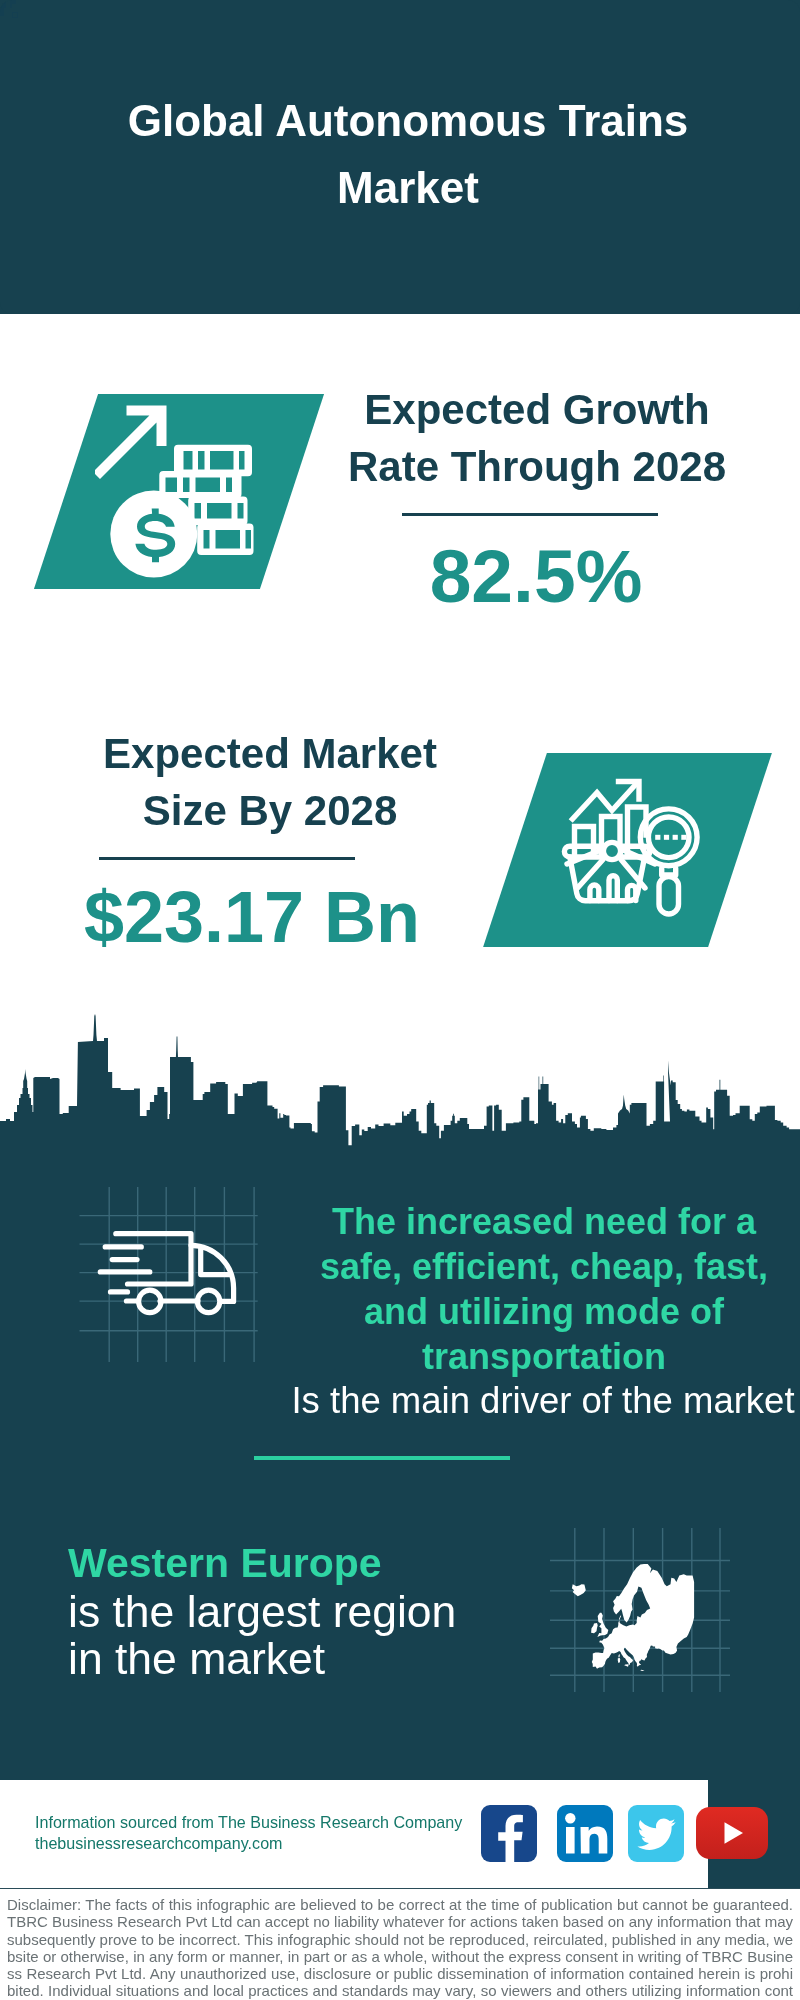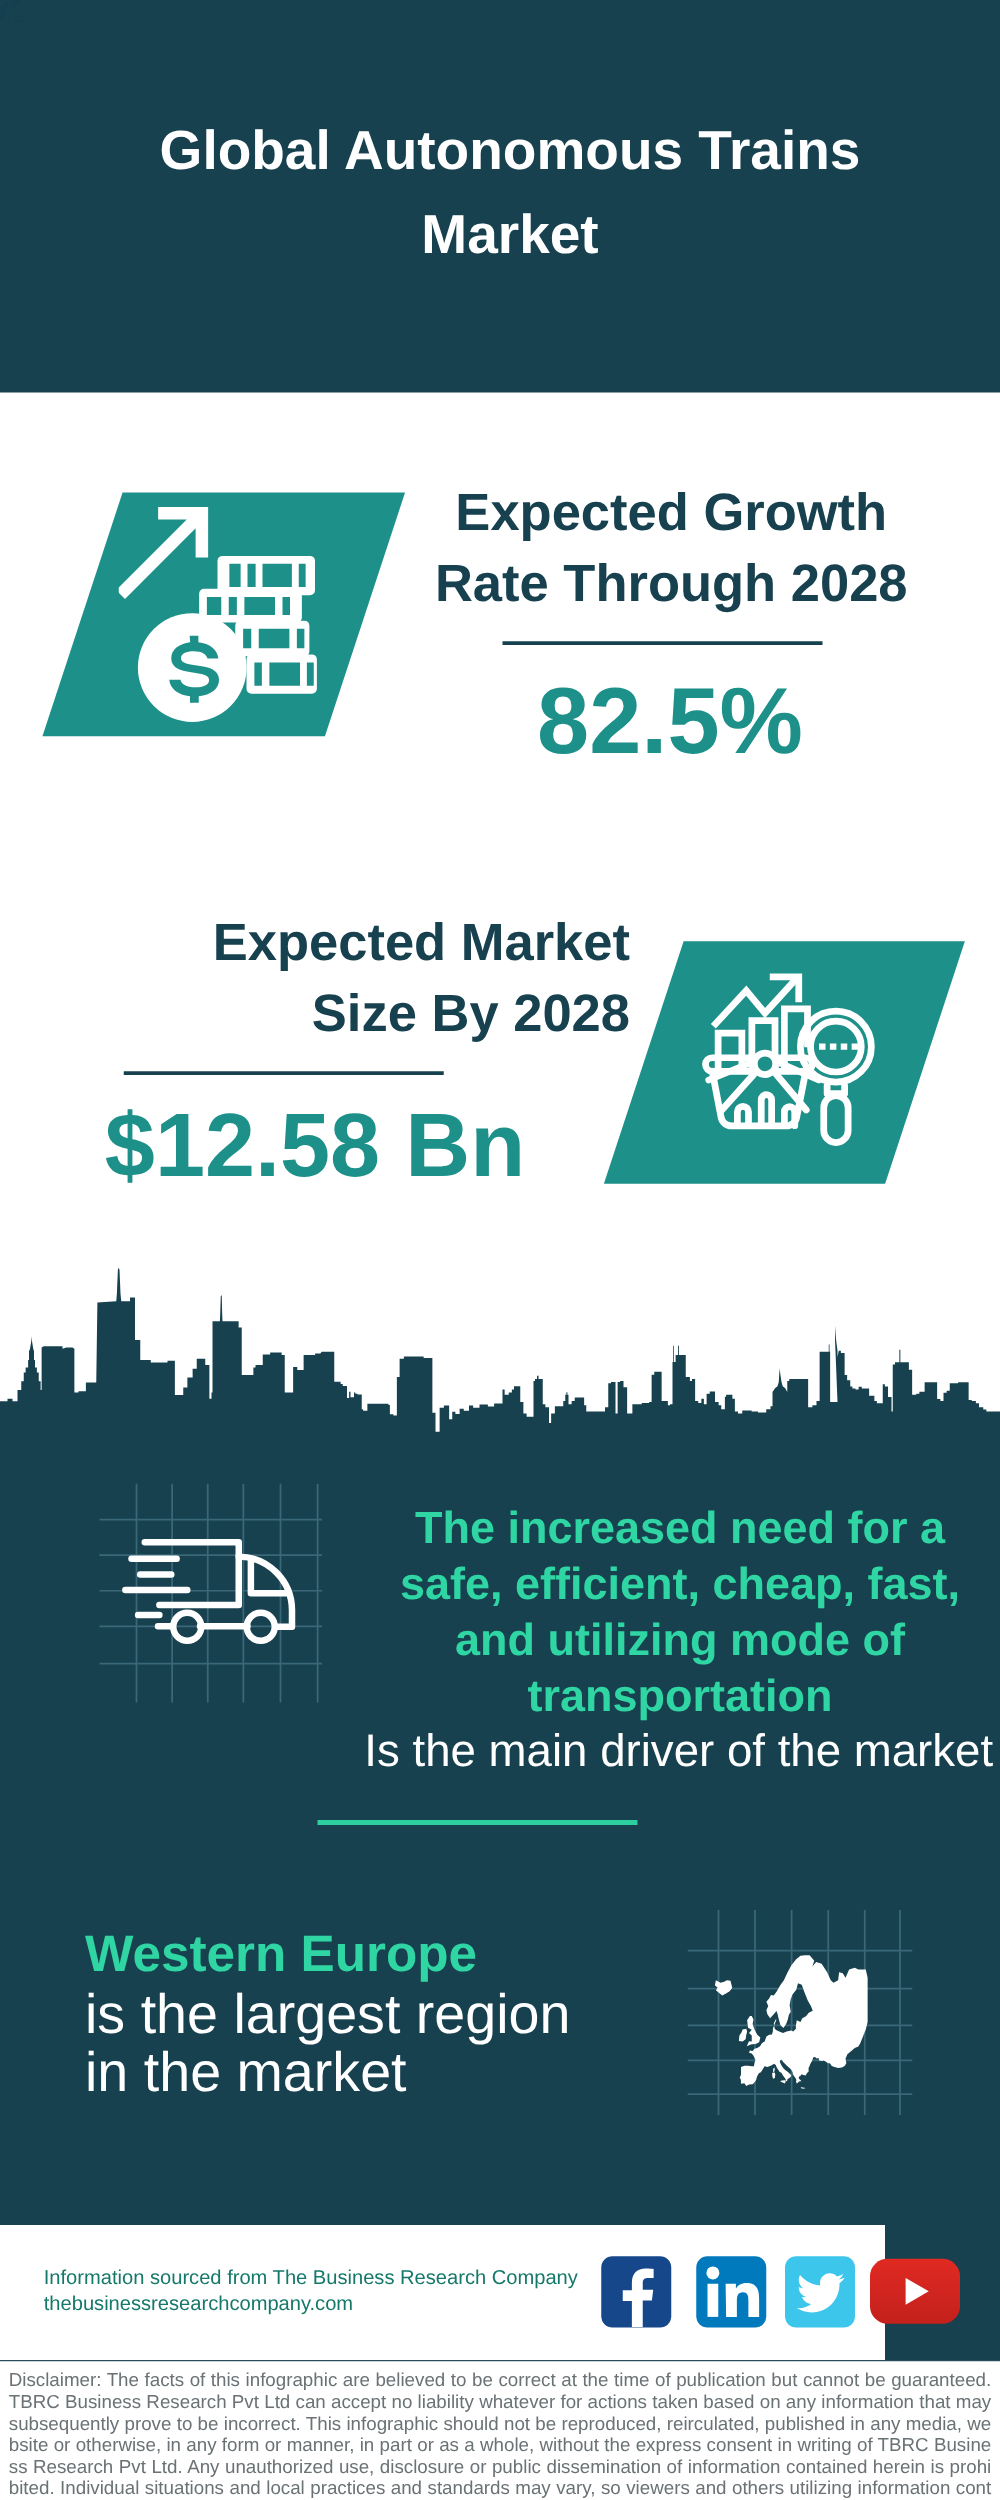--- a/index.html
+++ b/index.html
@@ -122,23 +122,23 @@
         <circle cx="57.0" cy="76.0" r="8.6" fill="#1d9189"></circle>
         </g>
       <g fill="#fff">
         <rect x="100.2" y="59.8" width="5.2" height="5"></rect>
           <rect x="108.9" y="59.8" width="5.2" height="5"></rect>
         <rect x="117.6" y="59.8" width="5.2" height="5"></rect>
           <rect x="126.3" y="59.8" width="5.2" height="5"></rect>
       </g>
     </svg>
 
-    <h2 class="stat-title" style="left:4px;top:725px;width:500px;text-align:right;"><span>Expected Market</span><br><span>Size By 2028</span></h2>
+    <h2 class="stat-title" style="left:20px;top:725px;width:500px;"><span>Expected Market</span><br><span>Size By 2028</span></h2>
     <div class="stat-rule" style="left:99px;top:857px;width:256px;"></div>
-    <div class="stat-val" style="left:2px;top:880px;width:500px;font-size:72px;line-height:75px;">$12.58 Bn</div>
+    <div class="stat-val" style="left:2px;top:880px;width:500px;font-size:72px;line-height:75px;">$23.17 Bn</div>
 
   </div>
 
   <div class="lower"></div>
   <svg viewBox="0 0 800 134" preserveAspectRatio="none" style="position:absolute;left:0;top:1014px;width:800px;height:134px;">
     <path fill="#17414f" d="M0,134 L0.0,107.0 L6.0,107.0 L6.0,105.0 L10.0,105.0 L10.0,107.0 L14.0,107.0 L14.0,98.0 L17.0,98.0 L17.0,91.0 L19.0,91.0 L19.0,84.0 L20.5,84.0 L20.5,80.0 L22.5,80.0 L22.5,74.0 L23.2,74.0 L23.2,67.0 L24.0,65.0 L25.0,59.0 L25.2,55.0 L25.6,59.0 L26.6,65.0 L27.2,67.0 L27.2,74.0 L28.0,74.0 L28.0,80.0 L29.5,80.0 L29.5,84.0 L31.0,84.0 L31.0,91.0 L32.5,91.0 L32.5,98.0 L33.3,98.0 L33.3,64.0 L35.0,63.0 L50.0,63.0 L50.0,65.0 L53.0,64.0 L58.0,64.0 L59.5,65.0 L59.5,100.0 L62.8,100.0 L62.8,99.0 L68.7,99.0 L68.7,92.0 L77.0,92.0 L77.9,28.0 L93.0,27.0 L93.5,21.0 L94.3,2.0 L95.0,0.0 L95.6,2.0 L96.4,21.0 L97.0,27.0 L104.0,27.0 L104.0,24.0 L108.0,24.0 L108.0,58.0 L112.2,58.0 L112.2,74.0 L120.6,74.0 L120.6,76.0 L134.0,76.0 L134.0,74.5 L139.9,74.5 L139.9,102.0 L146.6,102.0 L146.6,96.0 L149.9,96.0 L149.9,88.0 L154.1,88.0 L154.1,81.0 L157.4,81.0 L157.4,73.0 L164.2,73.0 L164.2,78.0 L167.5,78.0 L167.5,105.0 L169.2,105.0 L169.2,100.0 L170.0,100.0 L170.0,43.0 L175.9,43.0 L176.2,36.0 L176.6,23.0 L177.0,22.0 L177.4,23.0 L177.7,36.0 L178.0,43.0 L190.9,43.0 L190.9,48.0 L193.4,48.0 L193.4,86.0 L202.7,86.0 L202.7,80.0 L204.4,80.0 L204.4,78.0 L210.2,78.0 L210.2,69.5 L216.1,69.5 L216.1,68.0 L225.3,68.0 L225.3,70.0 L227.8,70.0 L227.8,100.0 L234.5,100.0 L234.5,79.6 L237.8,79.6 L237.8,82.0 L242.9,82.0 L242.9,70.0 L252.1,70.0 L252.1,68.7 L256.3,68.7 L257.3,67.3 L267.4,67.3 L267.4,67.3 L267.4,91.4 L272.5,91.4 L272.5,93.1 L274.2,93.1 L274.2,94.8 L277.6,94.8 L277.6,104.4 L279.3,104.4 L279.3,99.3 L280.4,99.3 L280.4,103.8 L283.2,103.8 L283.2,99.9 L284.3,99.9 L284.3,101.0 L286.0,101.0 L286.0,101.6 L289.4,101.6 L289.4,113.4 L290.5,113.4 L290.5,114.5 L293.9,114.5 L293.9,108.9 L310.8,108.9 L310.8,110.0 L311.9,110.0 L311.9,117.3 L314.7,117.3 L314.7,118.4 L317.5,118.4 L317.5,87.5 L319.7,87.5 L319.7,72.9 L323.1,72.9 L323.1,71.2 L338.9,71.2 L338.9,72.4 L345.9,72.4 L345.9,116.2 L348.4,116.2 L348.4,131.3 L351.7,131.3 L351.7,112.1 L355.1,112.1 L355.1,110.4 L359.3,110.4 L359.3,121.3 L361.8,121.3 L361.8,115.4 L364.3,115.4 L364.3,117.1 L367.7,117.1 L367.7,112.9 L371.0,112.9 L371.0,114.6 L375.2,114.6 L375.2,110.4 L378.5,110.4 L378.5,112.1 L383.6,112.1 L383.6,109.5 L390.3,109.5 L390.3,111.2 L395.3,111.2 L395.3,108.7 L402.0,108.7 L402.0,97.5 L403.7,97.5 L403.7,101.7 L407.0,101.7 L407.0,100.0 L409.5,100.0 L409.5,97.5 L411.2,97.5 L411.2,95.0 L416.2,95.0 L416.2,107.6 L418.7,107.6 L418.7,116.8 L421.3,116.8 L421.3,119.3 L426.8,119.3 L426.8,90.8 L428.0,90.8 L428.0,89.1 L429.6,89.1 L429.6,86.6 L430.8,86.6 L430.8,89.1 L434.2,89.1 L434.2,109.3 L436.3,109.3 L436.3,111.7 L439.2,111.7 L439.2,124.3 L440.9,124.3 L440.9,116.8 L443.9,116.8 L443.9,110.9 L450.6,110.9 L450.6,106.7 L452.2,106.7 L452.2,101.7 L453.1,101.7 L453.1,99.7 L453.9,99.7 L453.9,101.7 L454.8,101.7 L454.8,109.3 L457.3,109.3 L457.3,106.7 L459.8,106.7 L459.8,103.9 L467.3,103.9 L467.3,110.1 L469.0,110.1 L469.0,115.1 L484.0,115.1 L484.0,111.7 L486.6,111.7 L486.6,92.5 L488.8,92.5 L488.8,91.6 L492.4,91.6 L492.4,116.8 L494.1,116.8 L494.1,91.6 L496.1,91.6 L496.1,90.8 L498.8,90.8 L498.8,95.8 L501.7,95.8 L501.7,116.8 L505.9,116.8 L505.9,109.3 L513.4,109.3 L513.4,108.4 L519.3,108.4 L519.3,107.6 L521.3,107.6 L521.3,85.8 L523.4,85.8 L523.4,83.3 L529.3,83.3 L529.3,106.7 L534.3,106.7 L534.3,110.1 L536.0,110.1 L536.0,109.3 L538.0,109.3 L538.0,75.5 L538.6,75.5 L538.6,62.5 L539.2,62.5 L539.2,75.5 L540.5,75.5 L540.5,69.9 L542.5,69.9 L542.5,62.5 L543.2,62.5 L543.2,69.9 L548.6,69.9 L548.6,87.5 L551.9,87.5 L551.9,90.8 L553.6,90.8 L553.6,89.1 L556.1,89.1 L556.1,106.7 L558.6,106.7 L558.6,108.4 L561.1,108.4 L561.1,105.0 L563.1,105.0 L563.1,109.3 L565.3,109.3 L565.3,100.9 L567.8,100.9 L567.8,99.2 L572.0,99.2 L572.0,107.6 L574.9,107.6 L574.9,110.1 L577.0,110.1 L577.0,113.4 L579.9,113.4 L579.9,103.4 L580.9,103.4 L580.9,101.7 L585.9,101.7 L585.9,105.0 L587.9,105.0 L587.9,115.1 L590.4,115.1 L590.4,116.8 L593.8,116.8 L593.8,114.3 L601.3,114.3 L601.3,115.1 L606.4,115.1 L606.4,115.9 L613.0,115.9 L613.0,113.4 L616.4,113.4 L616.4,110.9 L618.0,110.9 L618.0,99.5 L620.0,96.5 L622.0,95.0 L623.0,91.5 L623.4,84.9 L623.8,80.5 L624.2,84.9 L625.2,91.5 L626.2,95.0 L628.2,96.5 L629.8,99.5 L629.8,90.8 L631.4,90.8 L631.4,89.1 L646.5,89.1 L646.5,111.7 L649.9,111.7 L649.9,110.1 L653.2,110.1 L653.2,106.7 L655.7,106.7 L655.7,67.4 L663.0,67.4 L663.0,61.5 L663.6,61.5 L663.6,67.4 L664.1,67.4 L664.1,107.6 L670.0,107.6 L668.0,57.4 L668.4,46.5 L668.8,57.4 L670.0,66.6 L670.0,71.5 L671.0,66.5 L672.7,66.6 L672.7,68.3 L675.7,68.3 L675.7,85.9 L677.7,85.9 L677.7,90.1 L680.2,90.1 L680.2,95.1 L681.9,95.1 L681.9,96.8 L684.4,96.8 L684.4,97.6 L686.9,97.6 L686.9,95.4 L689.4,95.4 L689.4,96.8 L695.3,96.8 L695.3,102.6 L699.5,102.6 L699.5,106.8 L701.5,106.8 L701.5,108.5 L706.2,108.5 L706.2,93.4 L707.9,93.4 L707.9,95.1 L710.4,95.1 L710.4,103.5 L713.2,103.5 L713.2,115.2 L714.2,115.2 L714.2,77.5 L716.0,77.5 L716.0,75.8 L719.5,75.8 L719.5,65.8 L720.3,65.8 L720.3,75.8 L727.1,75.8 L727.1,81.7 L729.7,81.7 L729.7,101.8 L733.0,101.8 L733.0,101.0 L735.5,101.0 L735.5,99.3 L739.7,99.3 L739.7,91.8 L749.7,91.8 L749.7,105.2 L752.3,105.2 L752.3,106.8 L754.8,106.8 L754.8,100.1 L757.3,100.1 L757.3,98.5 L759.8,98.5 L759.8,92.6 L766.5,92.6 L766.5,91.8 L774.9,91.8 L774.9,106.0 L777.4,106.0 L777.4,106.8 L780.7,106.8 L780.7,108.5 L783.2,108.5 L783.2,111.8 L786.6,111.8 L786.6,113.5 L789.1,113.5 L789.1,115.2 L800.0,115.2 L800,134 Z"></path>
   </svg>
 
   <svg viewBox="0 0 190 190" style="position:absolute;left:70px;top:1180px;width:190px;height:190px;">
     <g stroke="#3a6878" stroke-width="1.4" fill="none">

